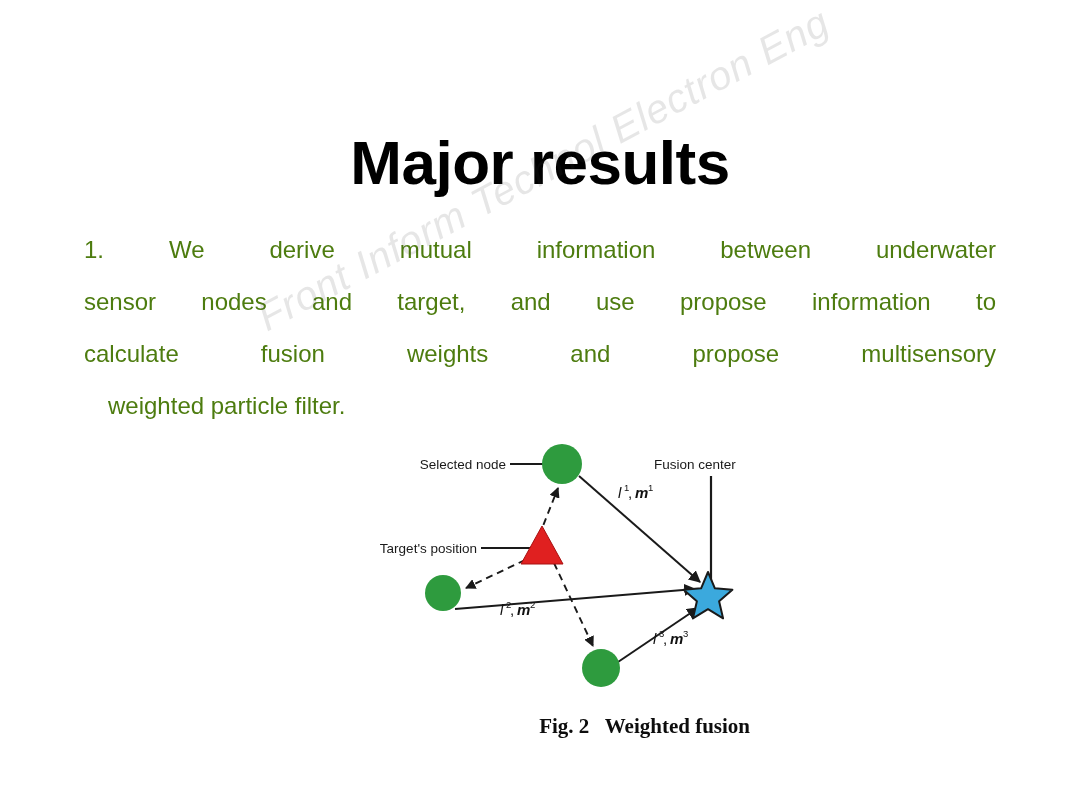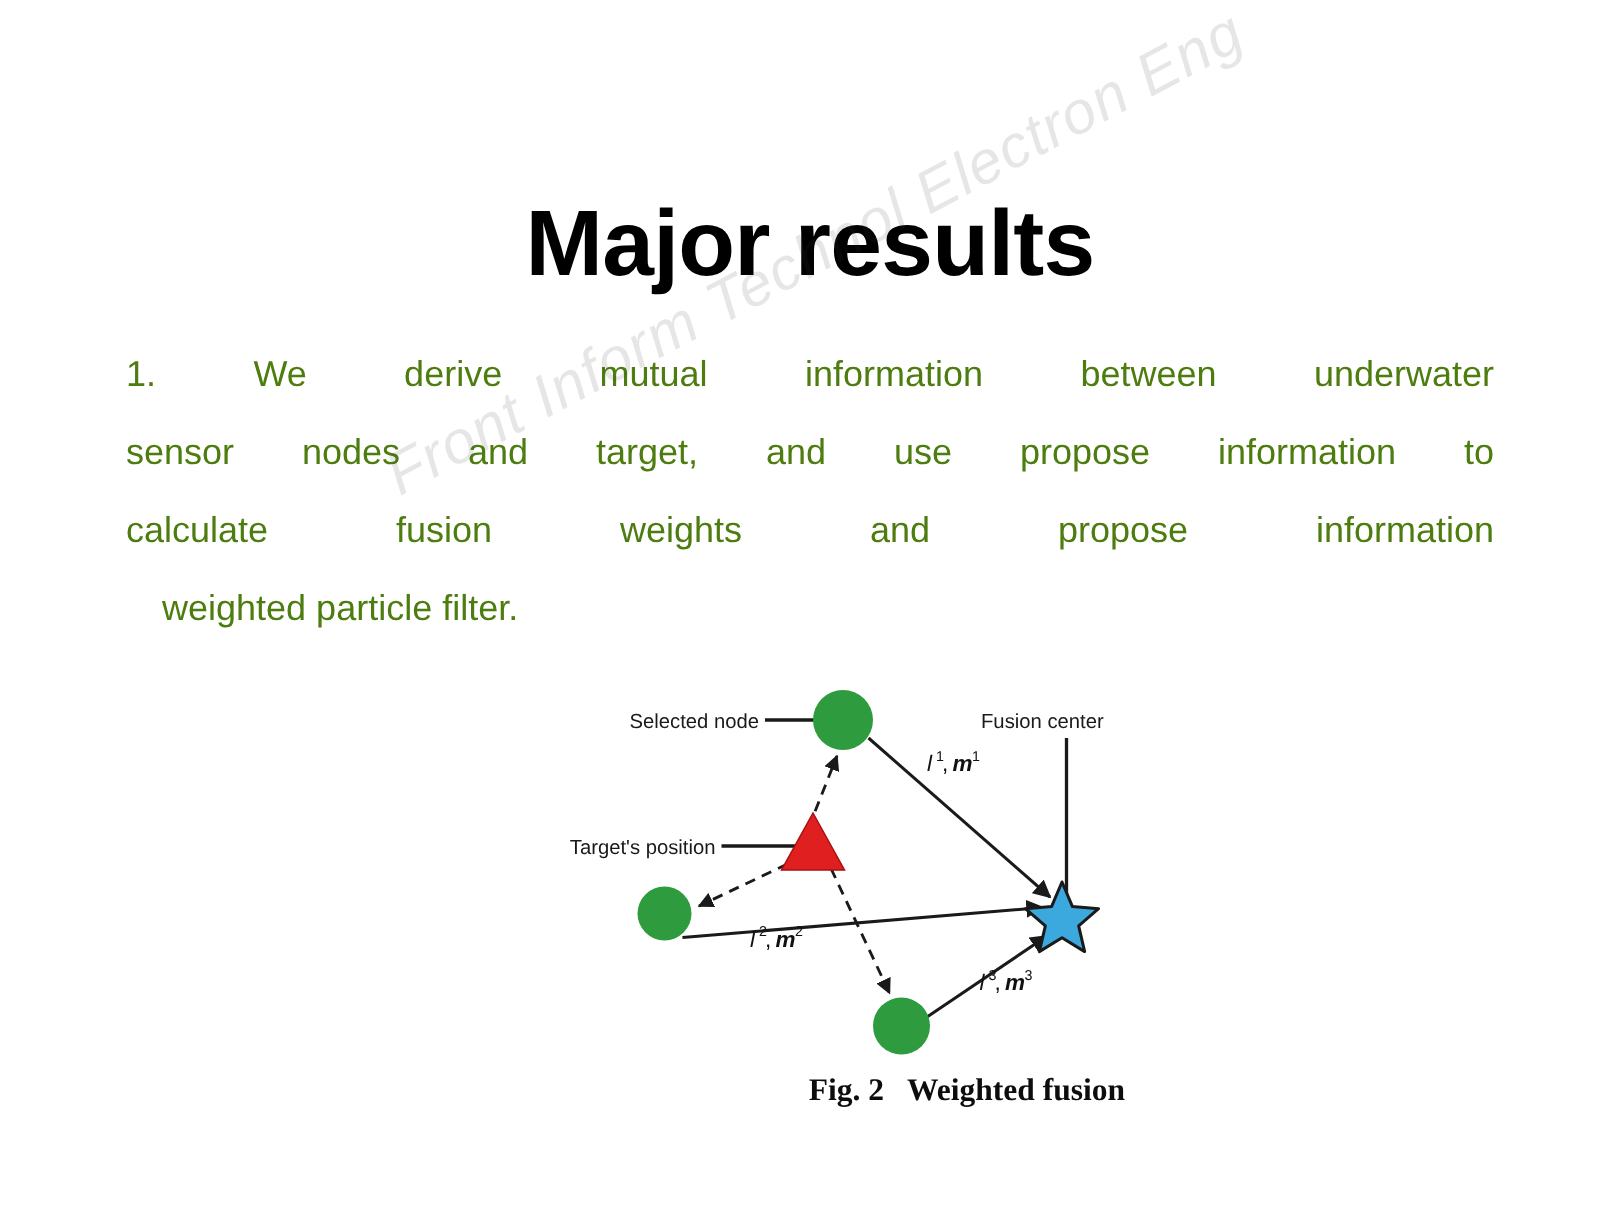--- a/index.html
+++ b/index.html
@@ -76,21 +76,21 @@
   }
   #body-text .lastline {
     text-align: left;
     margin-left: 24px;
   }
 
   
   #figure {
     position: absolute;
     left: 330px;
-    top: 452px;
+    top: 436px;
     width: 420px;
     height: 310px;
     z-index: 3;
   }
   #figure svg {
     display: block;
   }
   .fig-label {
     font-family: "Liberation Sans", sans-serif;
     font-size: 13.5px;
@@ -139,21 +139,21 @@
 
 <div id="slide">
 
   <div id="watermark">Front Inform Technol Electron Eng</div>
 
   <h1 id="title">Major results</h1>
 
   <div id="body-text">
     <div style="text-align:justify;text-align-last:justify;">1. We derive mutual information between underwater</div>
     <div style="text-align:justify;text-align-last:justify;">sensor nodes and target, and use propose information to</div>
-    <div style="text-align:justify;text-align-last:justify;">calculate fusion weights and propose information</div>
+    <div style="text-align:justify;text-align-last:justify;">calculate fusion weights and propose multisensory</div>
     <div class="lastline">weighted particle filter.</div>
   </div>
 
   <div id="figure">
     <svg width="420" height="310" viewBox="0 0 420 310" xmlns="http://www.w3.org/2000/svg">
       <defs>
         <marker id="arrowSolid" viewBox="0 0 10 10" refX="9" refY="5" markerWidth="6" markerHeight="6" orient="auto-start-reverse">
           <path d="M 0 0 L 10 5 L 0 10 z" fill="#1a1a1a"></path>
         </marker>
         <marker id="arrowDash" viewBox="0 0 10 10" refX="9" refY="5" markerWidth="5.5" markerHeight="5.5" orient="auto-start-reverse">

